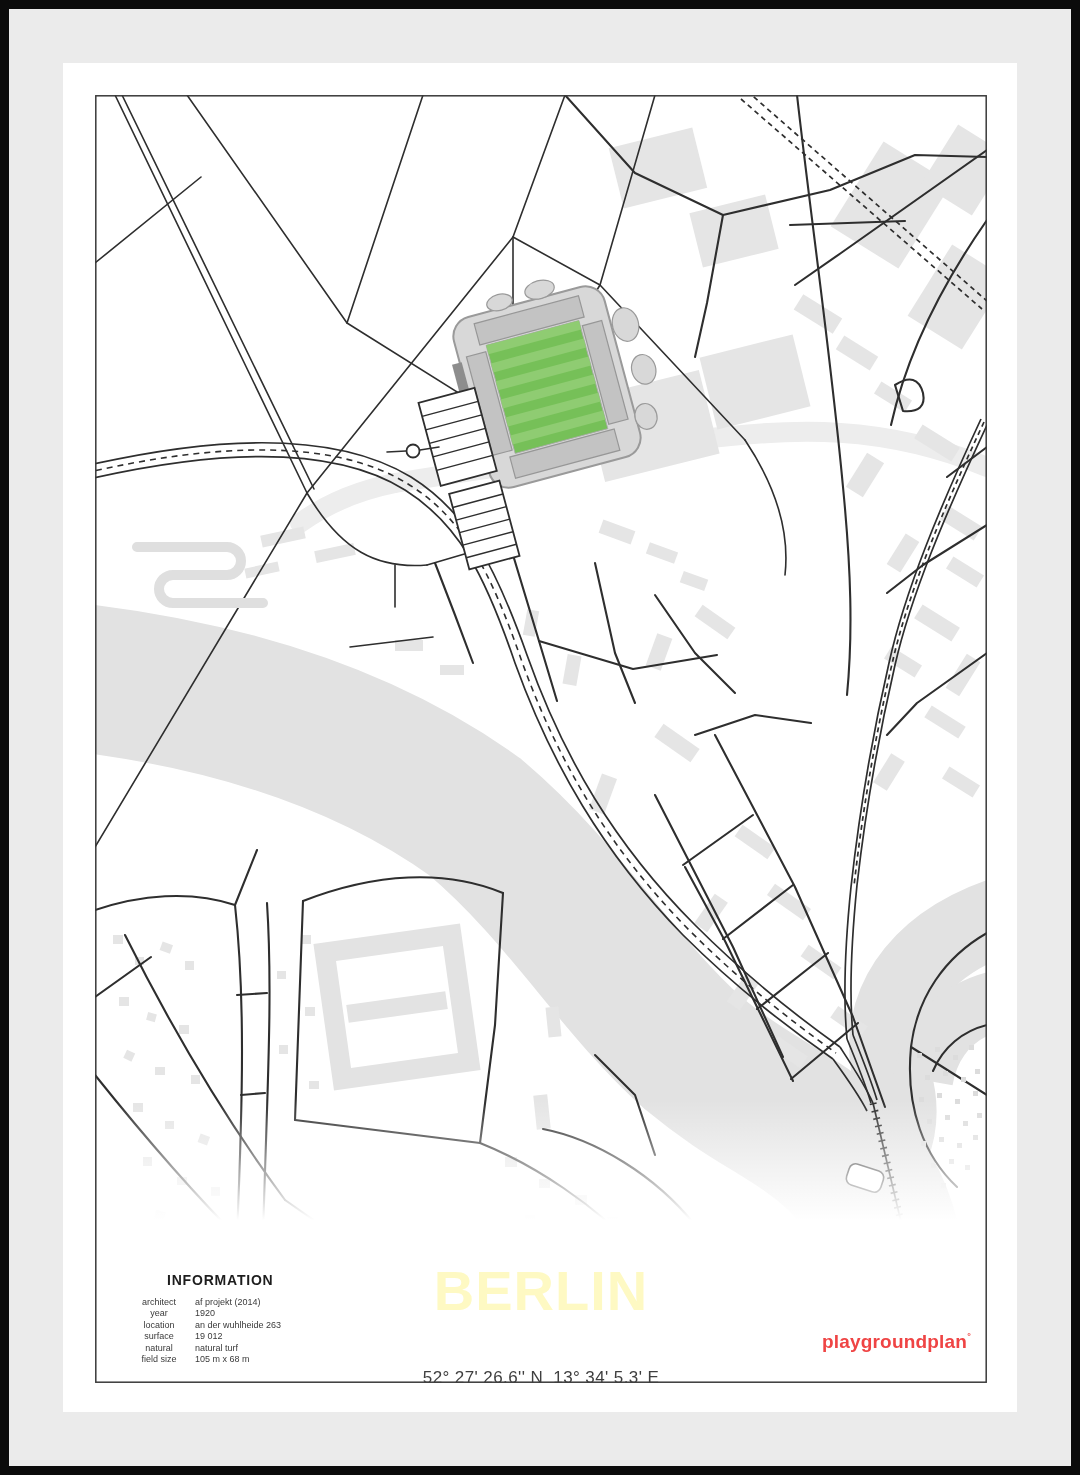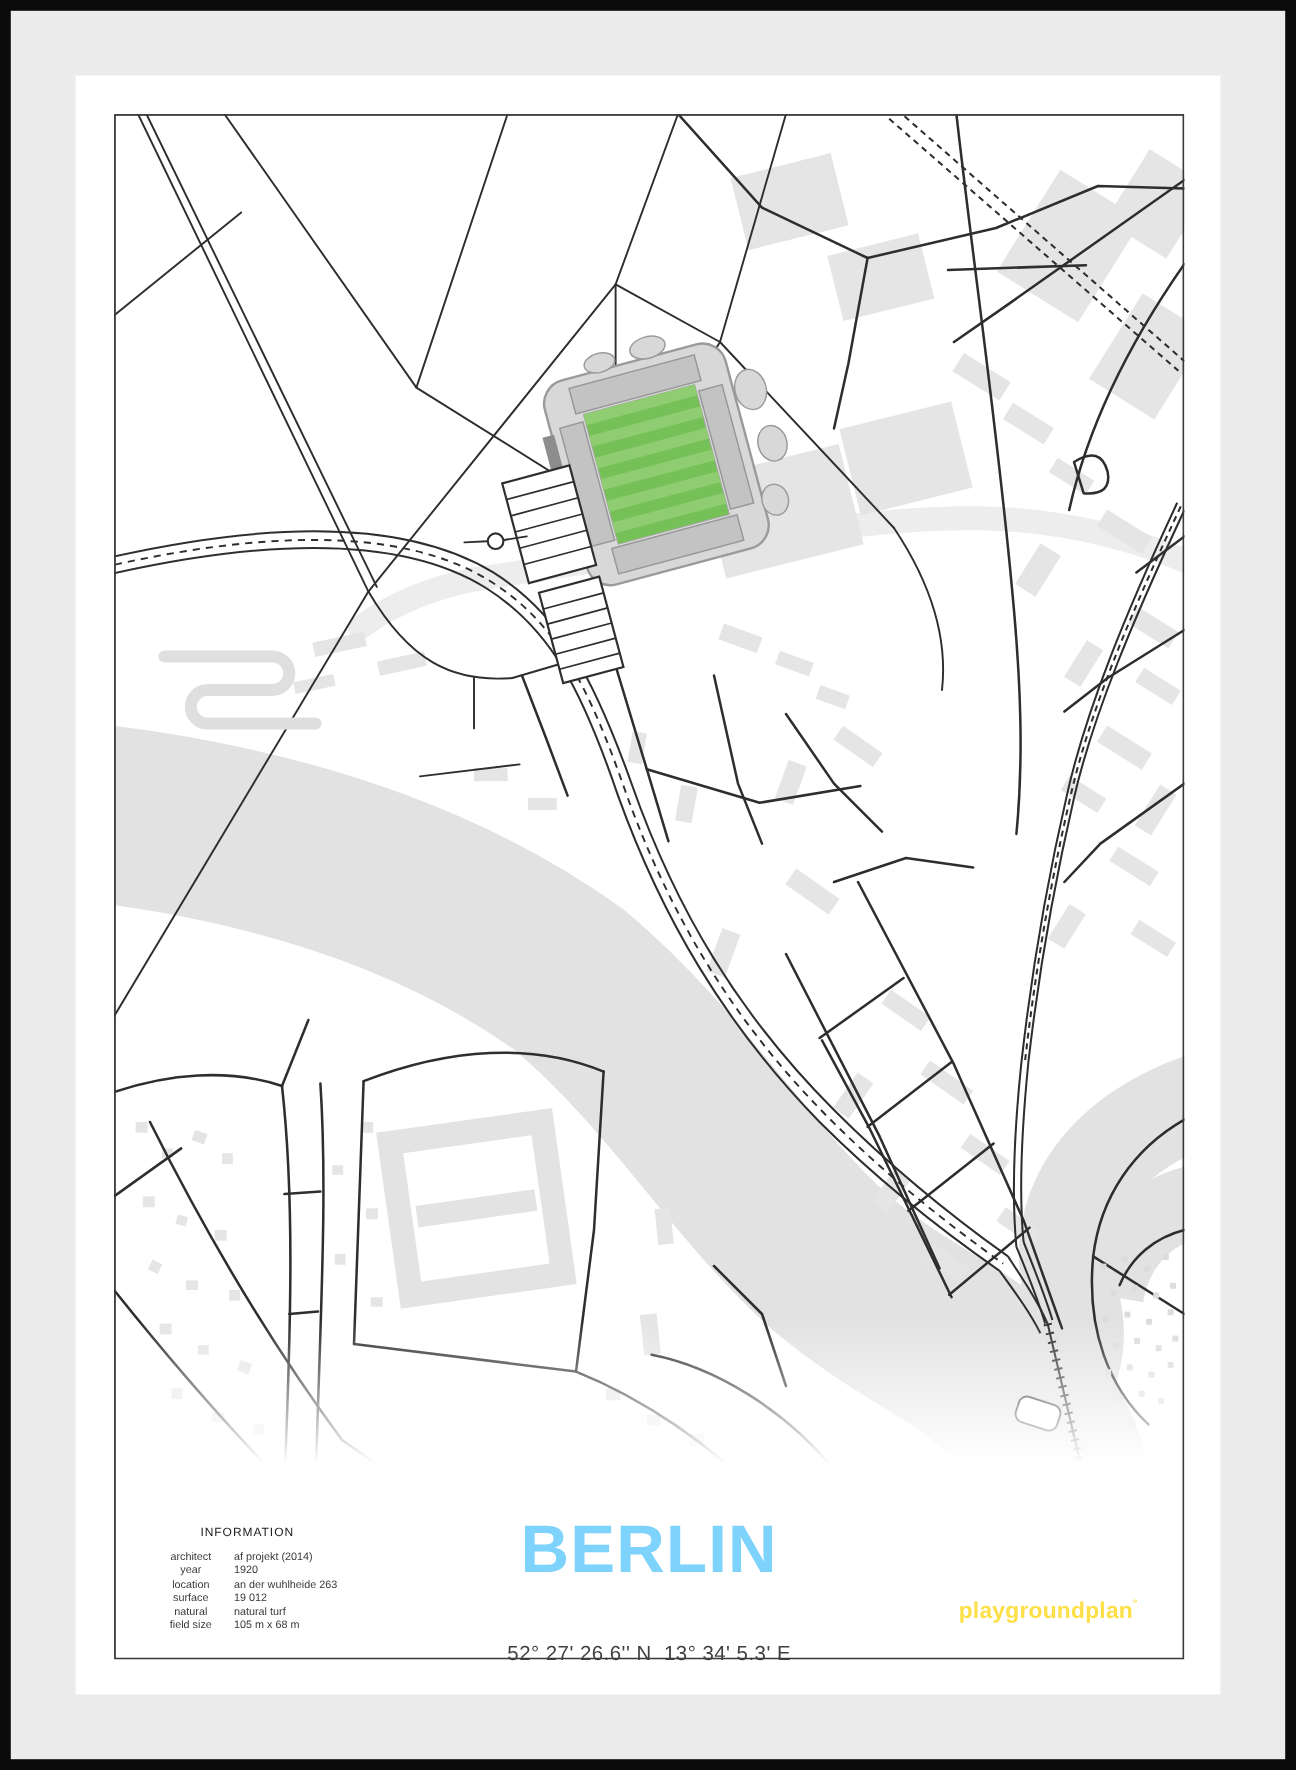--- a/index.html
+++ b/index.html
@@ -19,31 +19,31 @@
   .spk{fill:#dcdcdc;stroke:none;}
   .river{fill:none;stroke:#e2e2e2;}
   .groad{fill:none;stroke:#ededed;stroke-width:20;stroke-linecap:round;}
   .stand{fill:#c3c3c3;stroke:#979797;stroke-width:1.2;}
   .pod{fill:#d8d8d8;stroke:#9a9a9a;stroke-width:1.2;}
   .pk{fill:#ffffff;stroke:#2e2e2e;stroke-width:1.8;}
   .pkl{stroke:#2e2e2e;stroke-width:1.4;}
 
   
   .info{position:absolute;left:123px;top:1272px;color:#222;}
-  .info-head{font-size:10px;font-weight:normal;letter-spacing:.8px;color:#1d1d1d;padding-left:44px;}
+  .info-head{font-size:14px;font-weight:bold;letter-spacing:.8px;color:#1d1d1d;padding-left:44px;}
   .info-rows{margin-top:9px;font-size:9px;line-height:11.4px;color:#3a3a3a;}
   .info-row{display:flex;}
   .info-label{width:72px;text-align:center;}
   .info-value{white-space:pre;}
   .title{position:absolute;left:95px;width:892px;top:1263px;text-align:center;
-         font-size:56px;font-weight:bold;letter-spacing:1px;color:#7dd3fc;line-height:56px;}
+         font-size:56px;font-weight:bold;letter-spacing:1px;color:#fef9c3;line-height:56px;}
   .coords{position:absolute;left:95px;width:892px;top:1332px;text-align:center;
           font-size:17px;color:#3f3f3f;letter-spacing:.4px;white-space:pre;margin-top:36px;}
-  .brand{position:absolute;right:132px;top:1331px;font-size:19px;font-weight:bold;
-         color:#fde047;letter-spacing:.2px;}
+  .brand{position:absolute;right:109px;top:1331px;font-size:19px;font-weight:bold;
+         color:#ef4444;letter-spacing:.2px;}
   .brand sup{font-size:9px;vertical-align:9px;}
 </style>
 </head>
 <body>
 
 <div id="app">
   <div class="mat"></div>
   <div class="sheet"></div>
 
   <svg class="map-svg" viewBox="0 0 892 1288" xmlns="http://www.w3.org/2000/svg">

